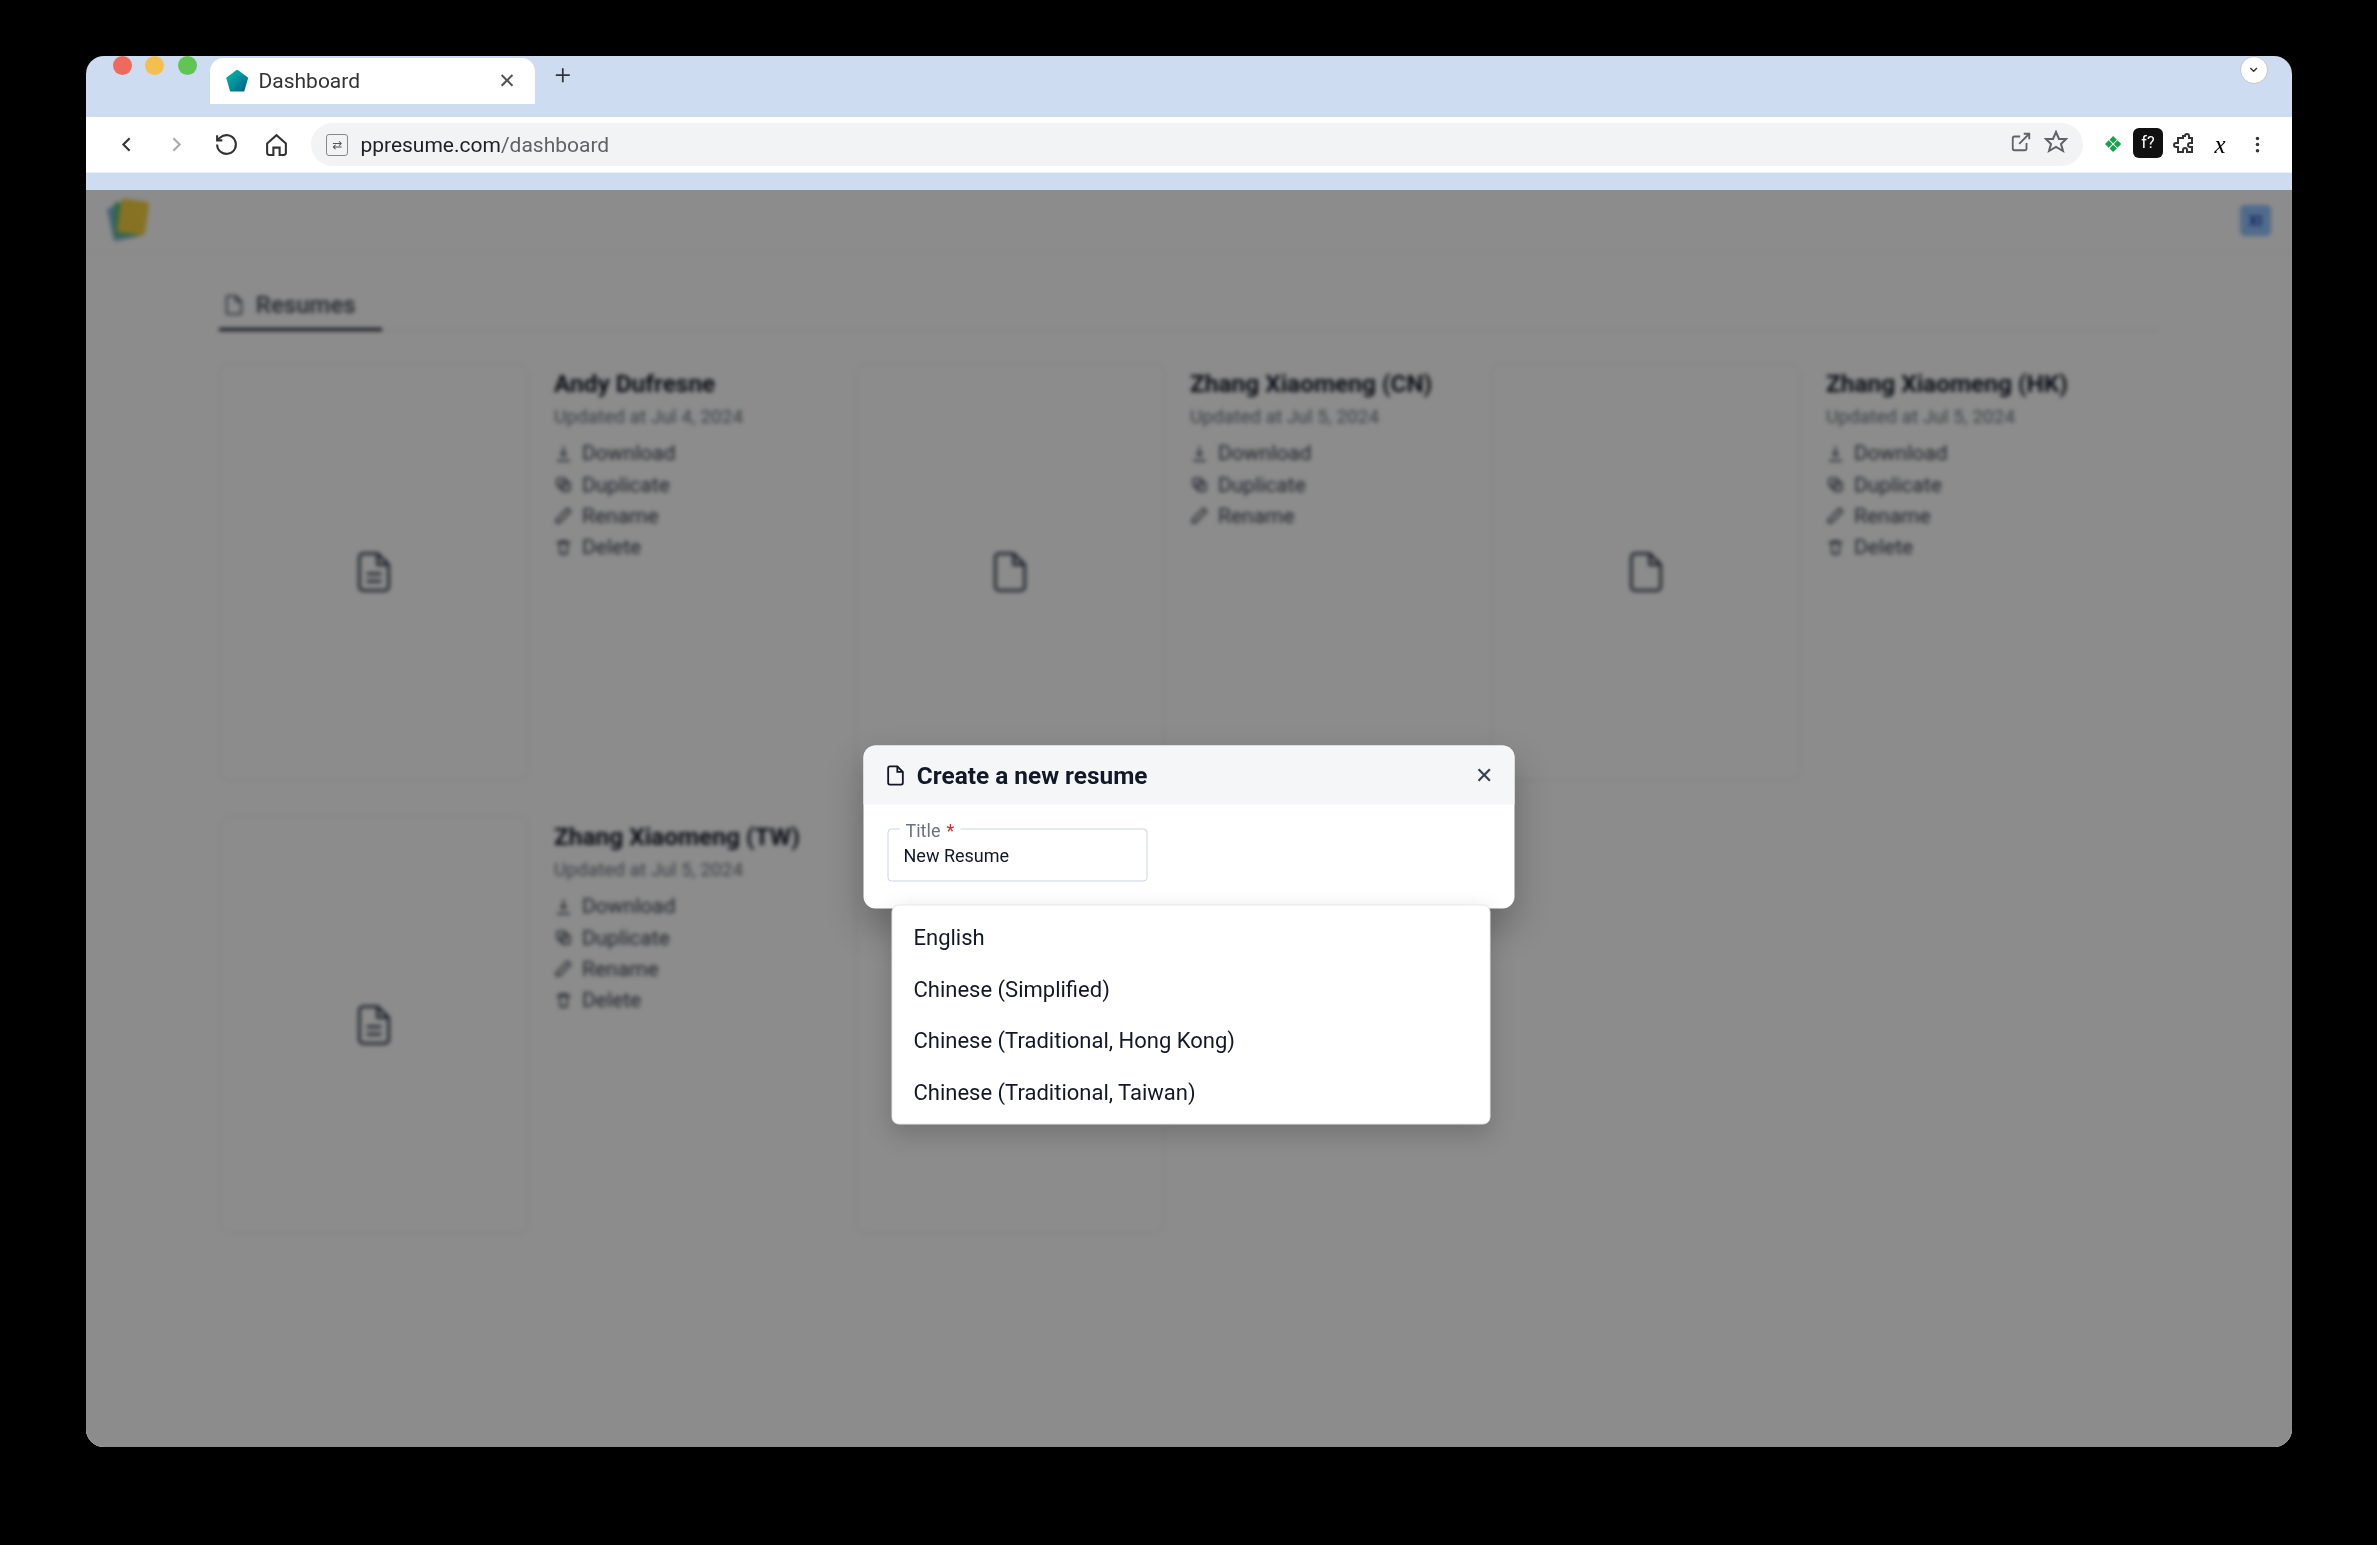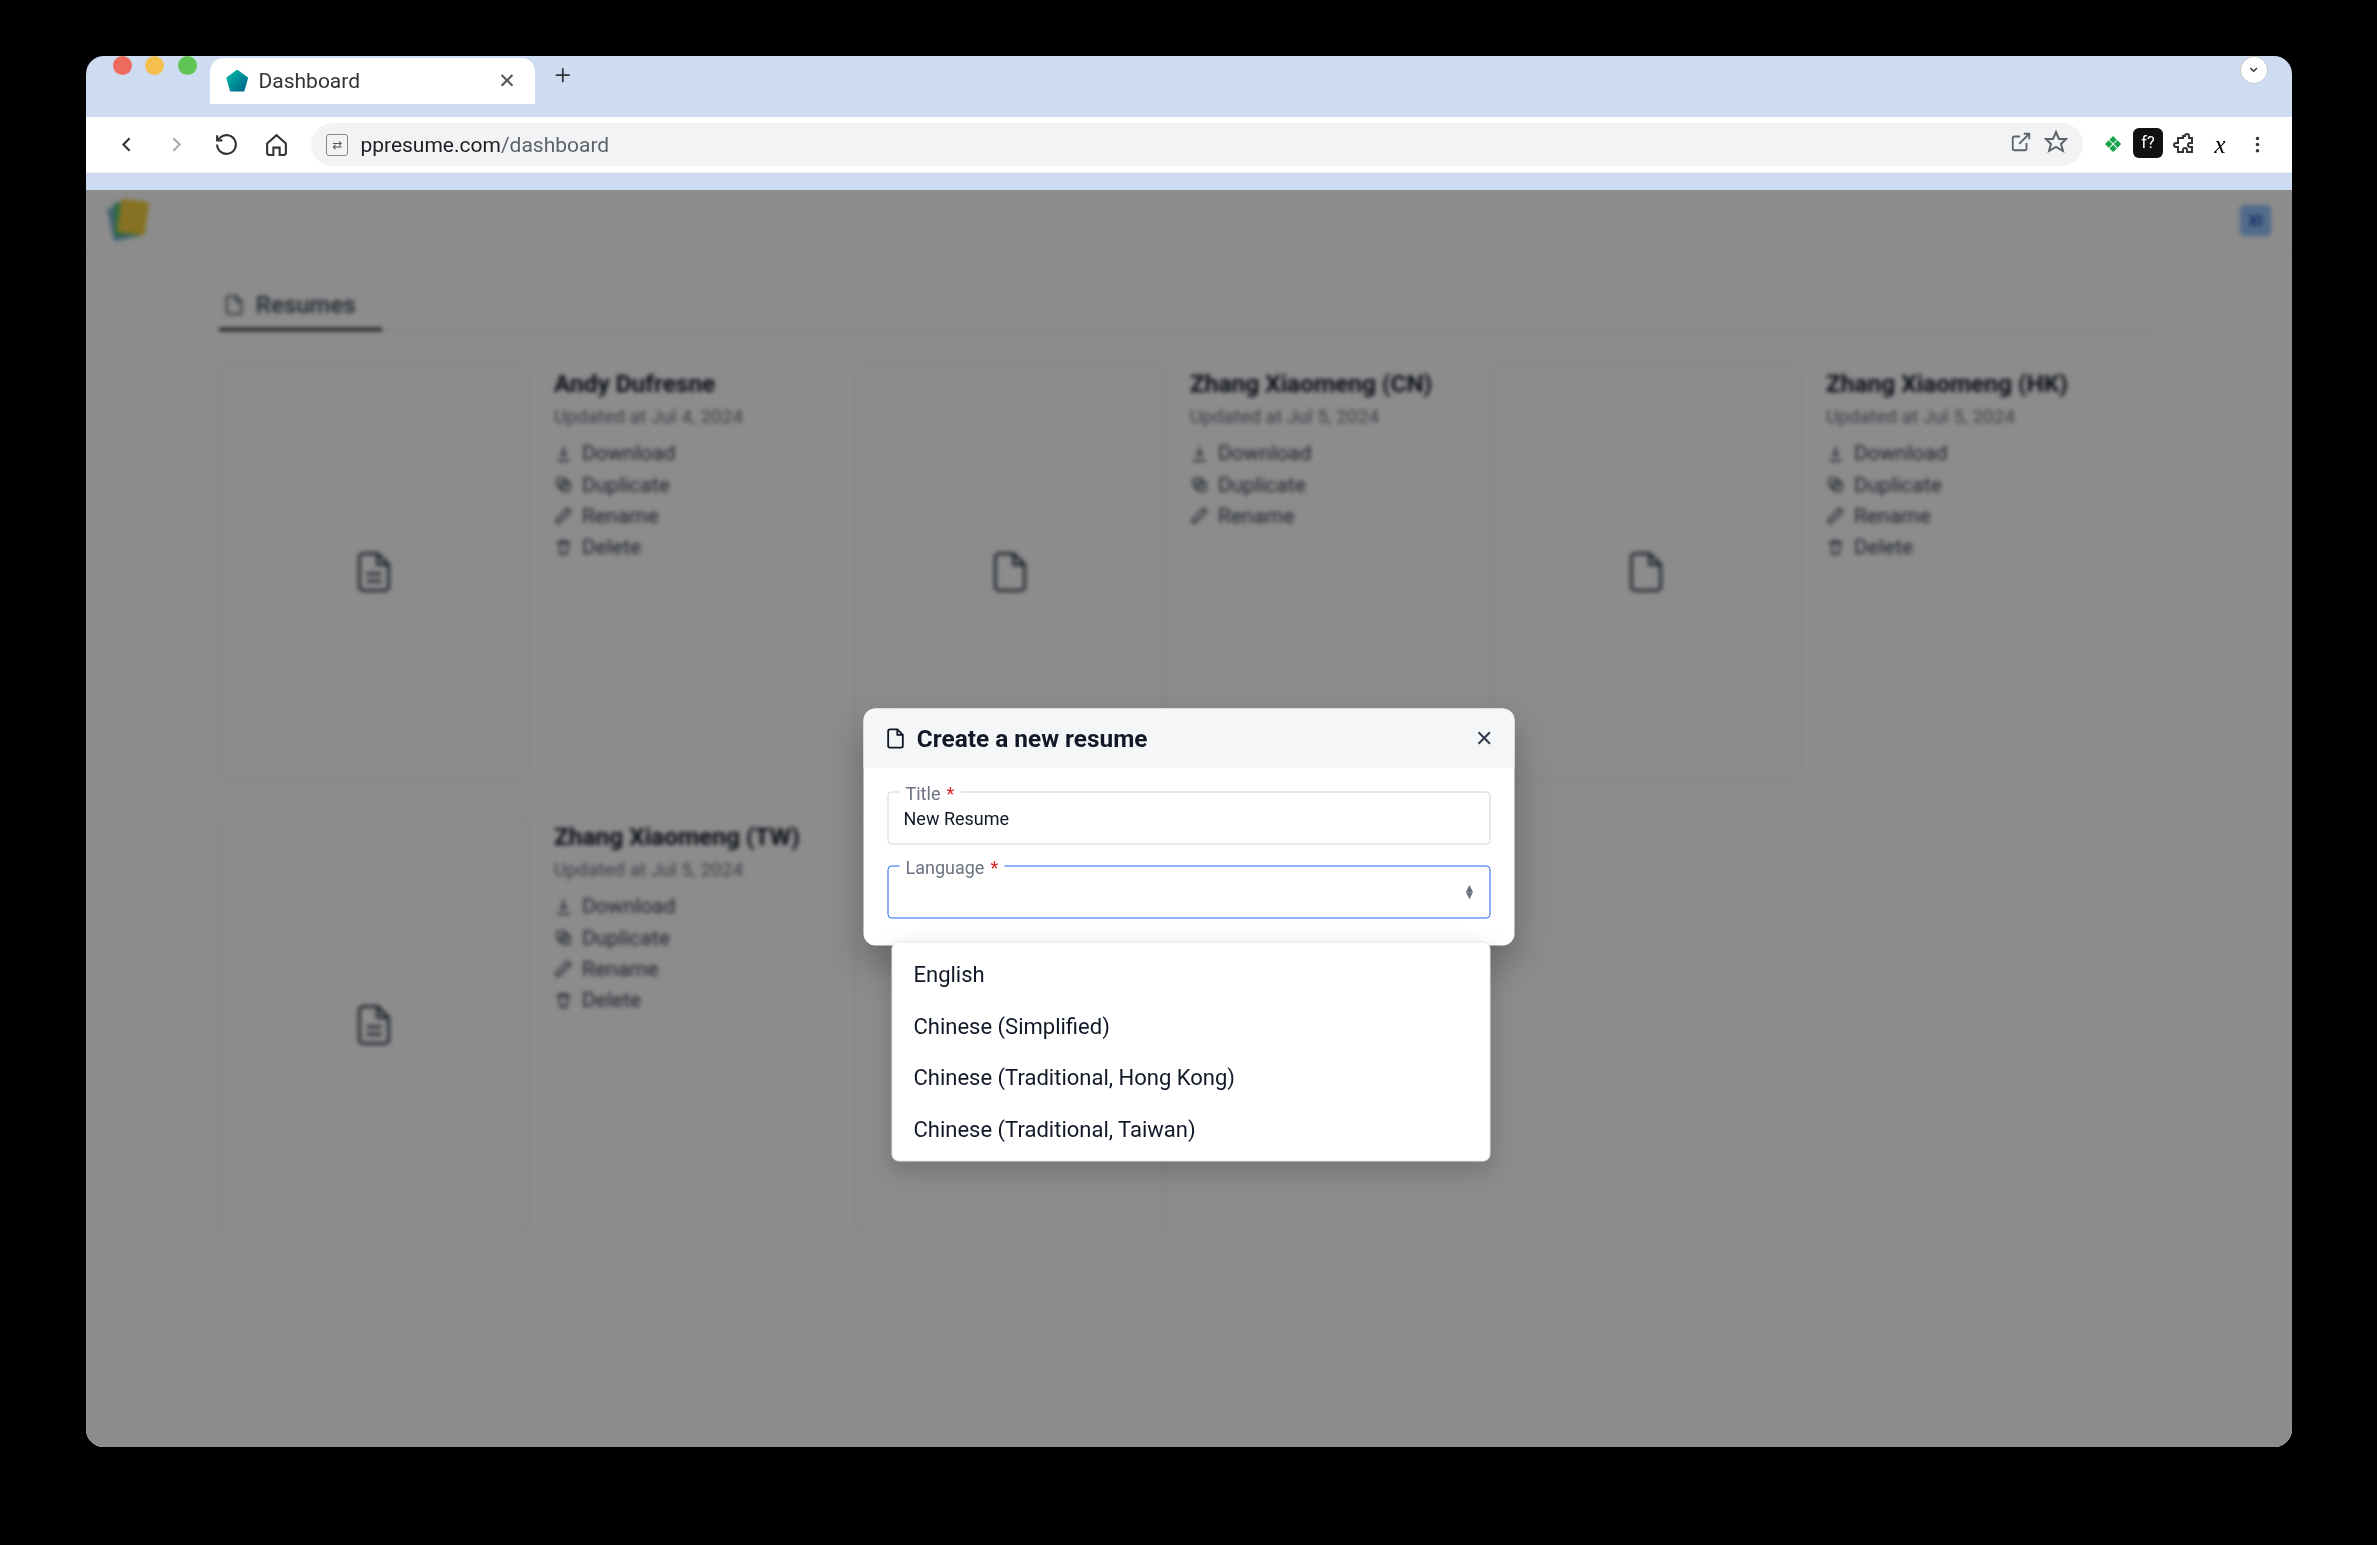--- a/index.html
+++ b/index.html
@@ -98,21 +98,21 @@
 
     
     .modal {
       position: absolute; left: 50%; top: 50%; transform: translate(-50%, -50%);
       width: 651px; background:#fff; border-radius: 12px; box-shadow: 0 18px 35px rgba(0,0,0,0.25);
       padding: 0;
     }
     .modal-header { background:#f5f6f7; border-radius:12px 12px 0 0; padding: 15px 21px; display:flex; align-items:center; gap:10.3px; }
     .modal-header h2 { font-size:24.4px; font-weight:700; color:#111827; }
     .modal-header .close { margin-left:auto; color:#374151; font-size:22px; cursor:pointer; }
-    .modal-body { padding: 24px 24px 27px; display:flex; flex-direction:column; gap: 21px; }
+    .modal-body { padding: 24px 24px 27px; display:flex; flex-direction:row; gap: 21px; }
 
     .field { position:relative; }
     .field label {
       position:absolute; top:-9px; left:12px; background:#fff; padding:0 6px;
       font-size:18px; color:#6b7280;
     }
     .field label .req { color:#dc2626; margin-left:1.5px; }
     .field input[type=text] {
       width:100%; height: 53px; border:0.7px solid #cbd5e1; border-radius:4px; padding: 0 15px;
       font-size:18px; color:#111827; outline:none;
@@ -416,28 +416,20 @@
               <polyline points="14 2 14 8 20 8"></polyline>
             </svg>
           <h2>Create a new resume</h2>
           <span class="close">✕</span>
         </div>
         <div class="modal-body">
           <div class="field">
             <label><span>Title</span> <span class="req">*</span></label>
             <input type="text" value="New Resume" style="">
           </div>
-          <div class="field focused">
-            <label><span>Language</span> <span class="req">*</span></label>
-            <input type="text" value="" style="">
-            <div class="updn">
-              <span>▲</span>
-                <span>▼</span>
-            </div>
-          </div>
         </div>
 
         <div class="drop-abs">
           <div class="option">English</div>
           <div class="option">Chinese (Simplified)</div>
           <div class="option">Chinese (Traditional, Hong Kong)</div>
           <div class="option">Chinese (Traditional, Taiwan)</div>
         </div>
       </div>
 

